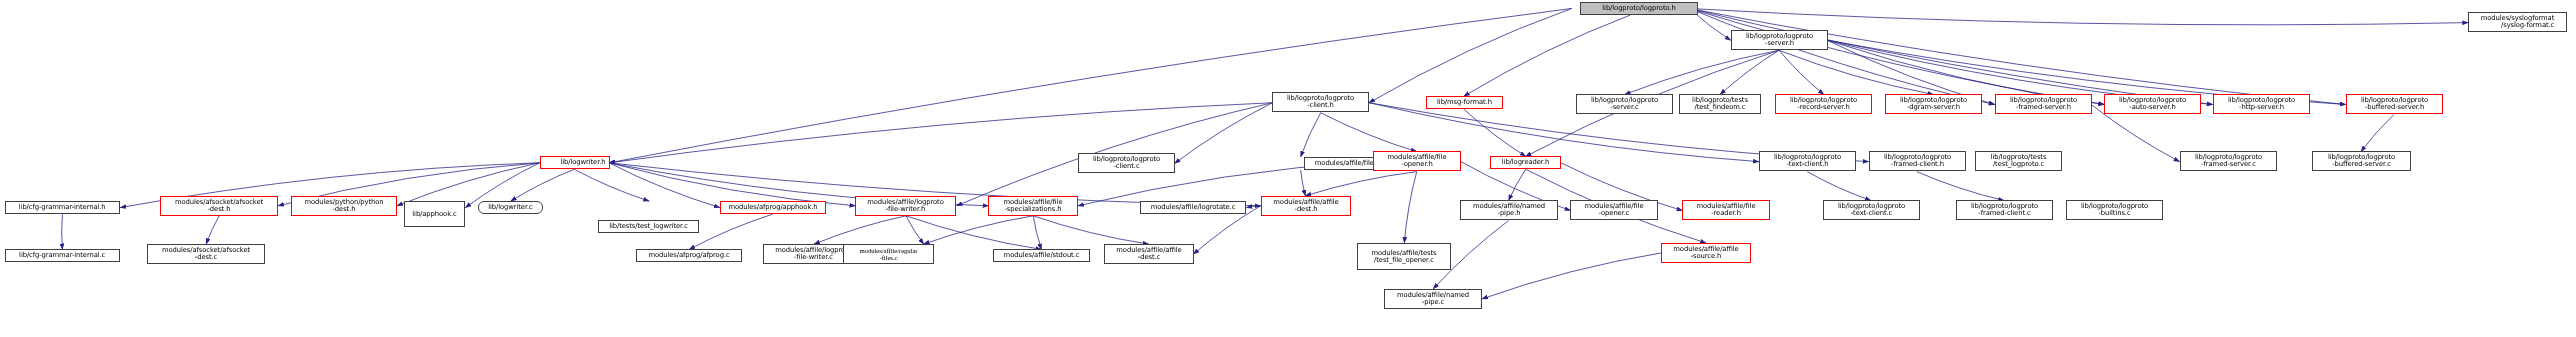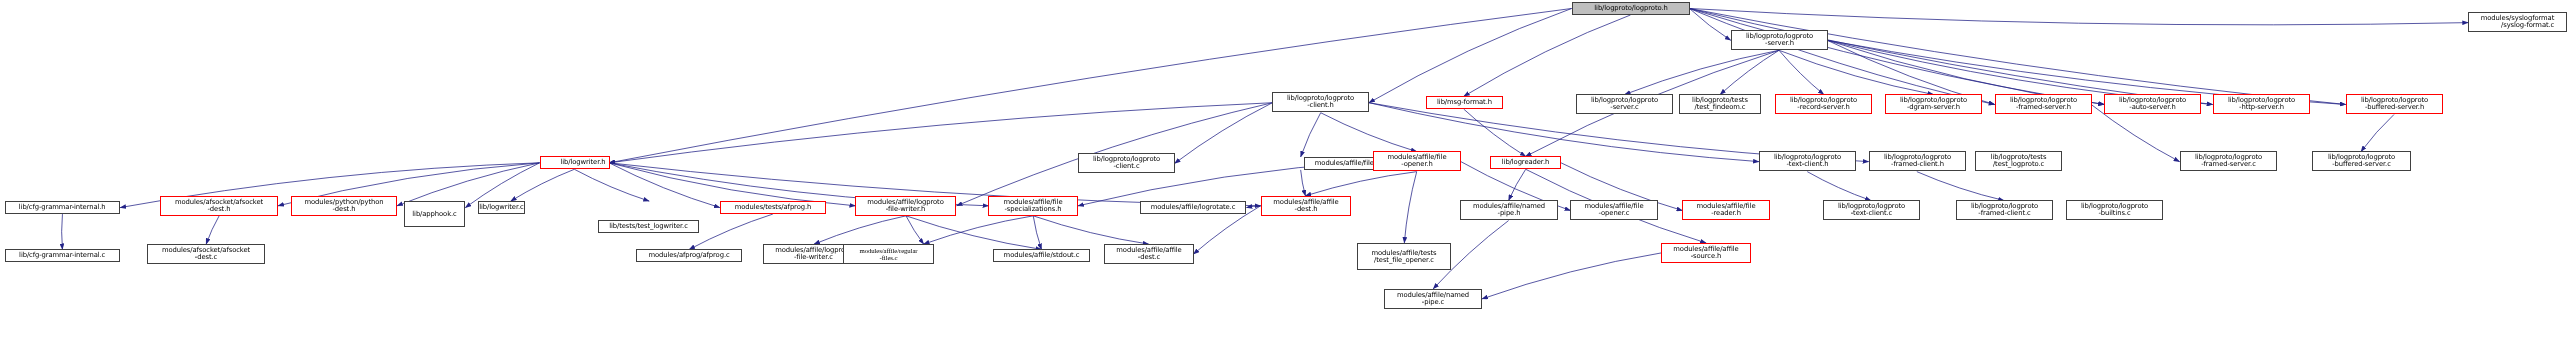--- a/index.html
+++ b/index.html
@@ -4,21 +4,21 @@
 <style>
   html,body{margin:0;padding:0;background:#ffffff;}
   #canvas{position:relative;width:2576px;height:338px;background:#ffffff;
           font-family:"DejaVu Sans","Liberation Sans",sans-serif;overflow:hidden;}
   svg.edges{position:absolute;left:0;top:0;width:2576px;height:338px;pointer-events:none;}
   .node{position:absolute;box-sizing:border-box;display:flex;align-items:center;
         justify-content:center;text-align:center;background:#ffffff;
         border:0.6px solid #404040;color:#000000;line-height:1.03;
         font-size:6.8px;letter-spacing:-0.1px;white-space:pre;}
   .node.red{border:0.6px solid #ff0000;}
-  .node.root{background:#bfbfbf;border:0.6px solid #404040;}
+  .node.root{background:#bfbfbf;border:0.6px solid #404040;margin-left:8px;}
 </style>
 </head>
 <body>
 
 <div id="canvas">
   <svg class="edges" id="edge-layer" viewBox="0 0 4373 573" xmlns="http://www.w3.org/2000/svg">
     <defs>
       <marker id="arrow" markerWidth="11" markerHeight="8" refX="10" refY="4" orient="auto" markerUnits="userSpaceOnUse">
         <path d="M0,0 L11,4 L0,8 z" fill="#242488"></path>
       </marker>
@@ -128,23 +128,23 @@
 -framed-server.c</div>
       <div class="node" style="left: 2312px; top: 151px; width: 99px; height: 20px;">lib/logproto/logproto
 -buffered-server.c</div>
       <div class="node red" style="left: 540px; top: 156px; width: 70px; height: 13px; padding-left: 16px;">lib/logwriter.h</div>
       <div class="node" style="left: 4.7px; top: 201px; width: 115px; height: 13px;">lib/cfg-grammar-internal.h</div>
       <div class="node red" style="left: 160px; top: 196px; width: 118px; height: 20px;">modules/afsocket/afsocket
 -dest.h</div>
       <div class="node red" style="left: 291px; top: 196px; width: 106px; height: 20px;">modules/python/python
 -dest.h</div>
       <div class="node" style="left: 404px; top: 201px; width: 61px; height: 26px;">lib/apphook.c</div>
-      <div class="node" style="left: 478px; top: 201px; width: 47px; height: 13px;">lib/logwriter.c</div>
+      <div class="node" style="left: 478px; top: 201px; width: 65px; height: 13px; border-radius: 6px;">lib/logwriter.c</div>
       <div class="node" style="left: 598px; top: 201px; width: 101px; height: 13px; margin-top: 19px;">lib/tests/test_logwriter.c</div>
-      <div class="node red" style="left: 720px; top: 201px; width: 106px; height: 13px;">modules/tests/afprog.h</div>
+      <div class="node red" style="left: 720px; top: 201px; width: 106px; height: 13px;">modules/afprog/apphook.h</div>
       <div class="node red" style="left: 855px; top: 196px; width: 101px; height: 20px;">modules/affile/logproto
 -file-writer.h</div>
       <div class="node red" style="left: 988px; top: 196px; width: 90px; height: 20px;">modules/affile/file
 -specializations.h</div>
       <div class="node" style="left: 1140px; top: 201px; width: 106px; height: 13px;">modules/affile/logrotate.c</div>
       <div class="node red" style="left: 1261px; top: 196px; width: 90px; height: 20px;">modules/affile/affile
 -dest.h</div>
       <div class="node" style="left: 1460px; top: 200px; width: 98px; height: 20px;">modules/affile/named
 -pipe.h</div>
       <div class="node" style="left: 1570px; top: 200px; width: 88px; height: 20px;">modules/affile/file

